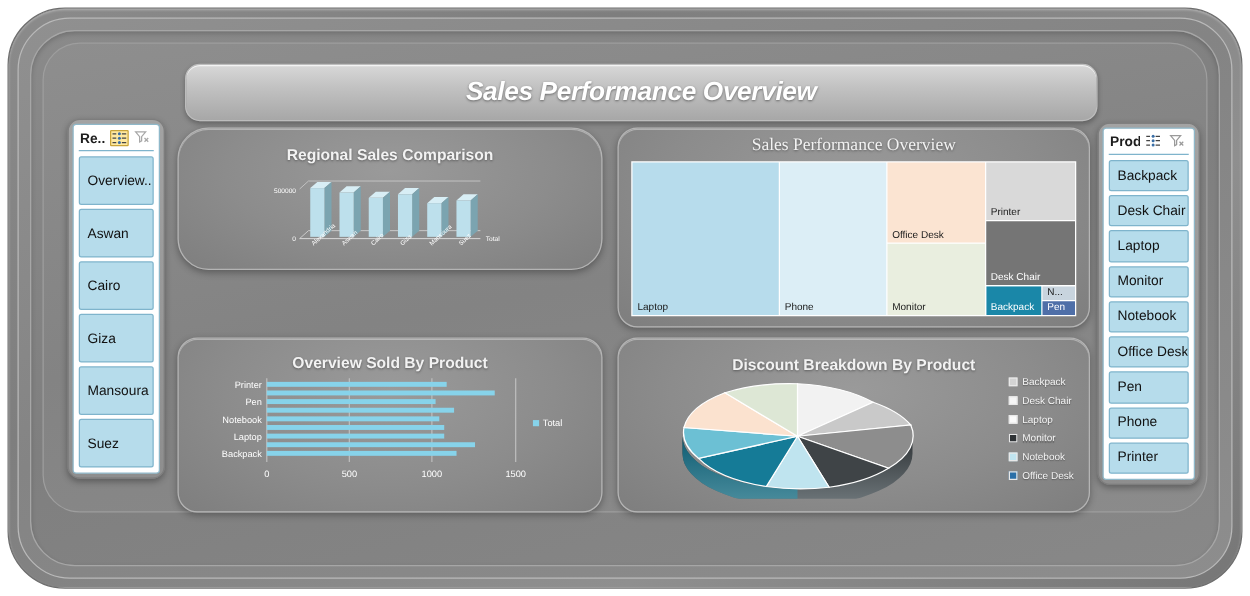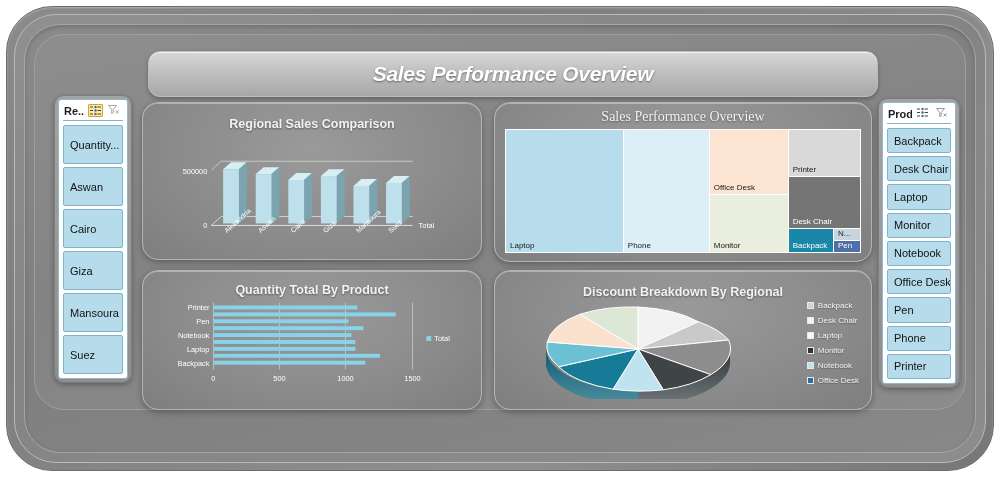--- a/index.html
+++ b/index.html
@@ -175,21 +175,21 @@
           </svg>
         </div>
         <div class="ic">
           <svg width="13" height="11" viewBox="0 0 13 11">
             <path d="M1.5 1.5 h8 l-3.2 3.8 v3.4 l-1.6 .9 v-4.3 z" fill="none" stroke="#a8a8a8" stroke-width="1"></path>
             <path d="M8.6 6.4 l3 3 M11.6 6.4 l-3 3" stroke="#a8a8a8" stroke-width="1"></path>
           </svg>
         </div>
       </div>
       <div class="slicer-items">
-        <div class="slicer-item">Quantity...</div>
+        <div class="slicer-item">Overview...</div>
         <div class="slicer-item">Aswan</div>
         <div class="slicer-item">Cairo</div>
         <div class="slicer-item">Giza</div>
         <div class="slicer-item">Mansoura</div>
         <div class="slicer-item">Suez</div>
       </div>
     </div>
   </div>
 
   <div class="slicer-outer" style="left:878px; top:98px; width:82px; height:290px;">
@@ -225,21 +225,21 @@
         <div class="slicer-item">Monitor</div>
         <div class="slicer-item">Notebook</div>
         <div class="slicer-item">Office Desk</div>
         <div class="slicer-item">Pen</div>
         <div class="slicer-item">Phone</div>
         <div class="slicer-item">Printer</div>
       </div>
     </div>
   </div>
 
-  <div class="panel" style="left:142px; top:102px; width:340px; height:158px;">
+  <div class="panel" style="left:142px; top:102px; width:340px; height:114px;border-radius:25px;">
     <div class="panel-title" style="top:14px;">Regional Sales Comparison</div>
     <svg id="bar3d-plot" viewBox="0 0 340 158">
 
       <path d="M68 68 L78 59 L272 59" fill="none" stroke="#c8c8c8" stroke-width="1"></path>
 
       <path d="M68 124 L78 115 L272 115" fill="none" stroke="#d2d2d2" stroke-width="1"></path>
       <path d="M68 124 L272 124" stroke="#e2e2e2" stroke-width="1"></path>
 
       <text class="axis-text" x="64" y="72" text-anchor="end">500000</text>
       <text class="axis-text" x="64" y="127" text-anchor="end">0</text>
@@ -335,21 +335,21 @@
             <div class="tm-cell dark" style="flex:1; background:#4f6fa8;">
               <span>Pen</span>
             </div>
           </div>
         </div>
       </div>
     </div>
   </div>
 
   <div class="panel" style="left:142px; top:270px; width:340px; height:140px;">
-    <div class="panel-title" style="top:12px;">Quantity Total By Product</div>
+    <div class="panel-title" style="top:12px;">Overview Sold By Product</div>
     <svg id="hbar-plot" viewBox="0 0 340 140">
 
       <g stroke="#bdbdbd" stroke-width="1">
         <line x1="70" y1="32" x2="70" y2="100"></line>
         <line x1="137" y1="32" x2="137" y2="100"></line>
         <line x1="204" y1="32" x2="204" y2="100"></line>
         <line x1="272" y1="32" x2="272" y2="100"></line>
       </g>
 
       <g fill="#87d3ea">
@@ -380,21 +380,21 @@
       </g>
 
       <g>
         <rect x="286" y="66" width="5" height="5" fill="#87d3ea"></rect>
         <text class="hb-leg" x="294" y="71">Total</text>
       </g>
     </svg>
   </div>
 
   <div class="panel" style="left:494px; top:270px; width:378px; height:140px;">
-    <div class="panel-title" style="top:14px;">Discount Breakdown By Regional</div>
+    <div class="panel-title" style="top:14px;">Discount Breakdown By Product</div>
     <svg id="pie-wrap" viewBox="0 0 250 100">
       <defs>
         <linearGradient id="sideA" x1="0" y1="0" x2="0" y2="1">
           <stop offset="0" stop-color="#2f3336"></stop>
             <stop offset="1" stop-color="#70797d"></stop>
         </linearGradient>
         <linearGradient id="sideB" x1="0" y1="0" x2="0" y2="1">
           <stop offset="0" stop-color="#0e5c72"></stop>
             <stop offset="1" stop-color="#4d8f9f"></stop>
         </linearGradient>

